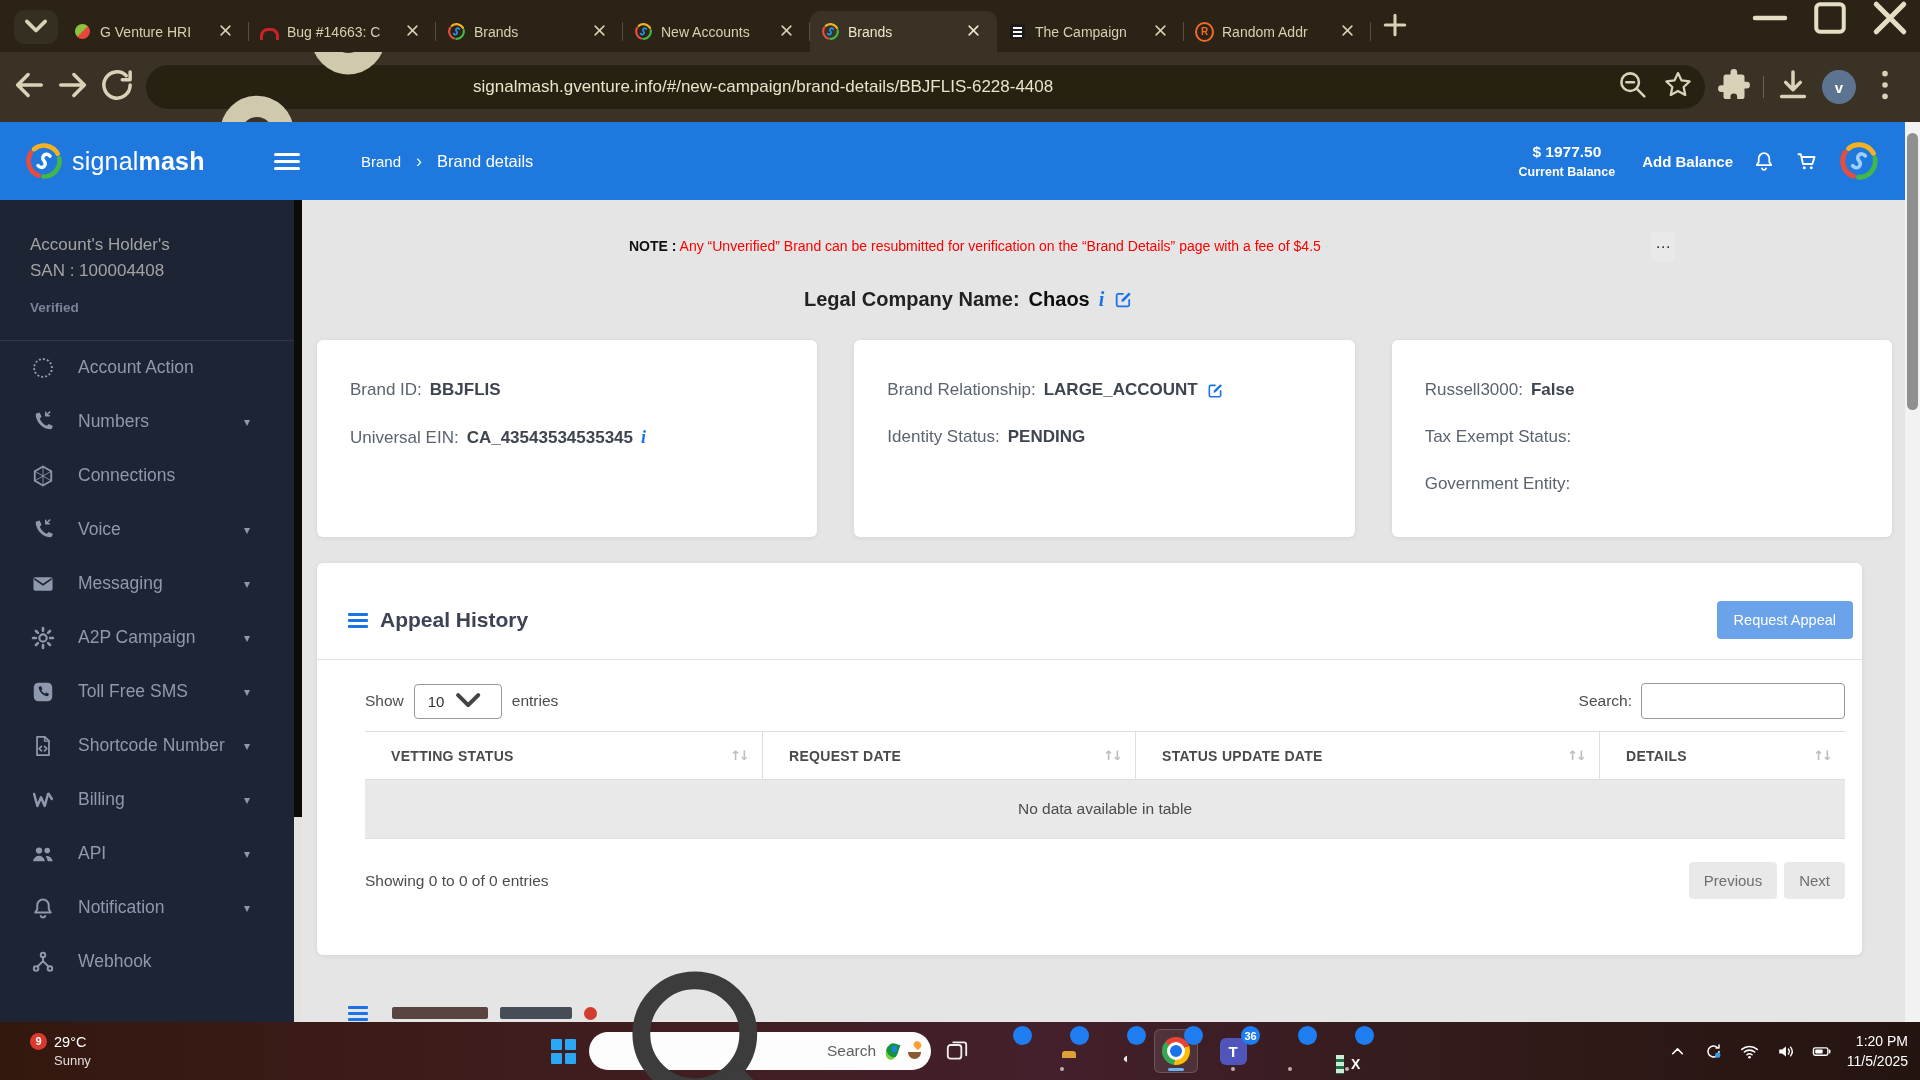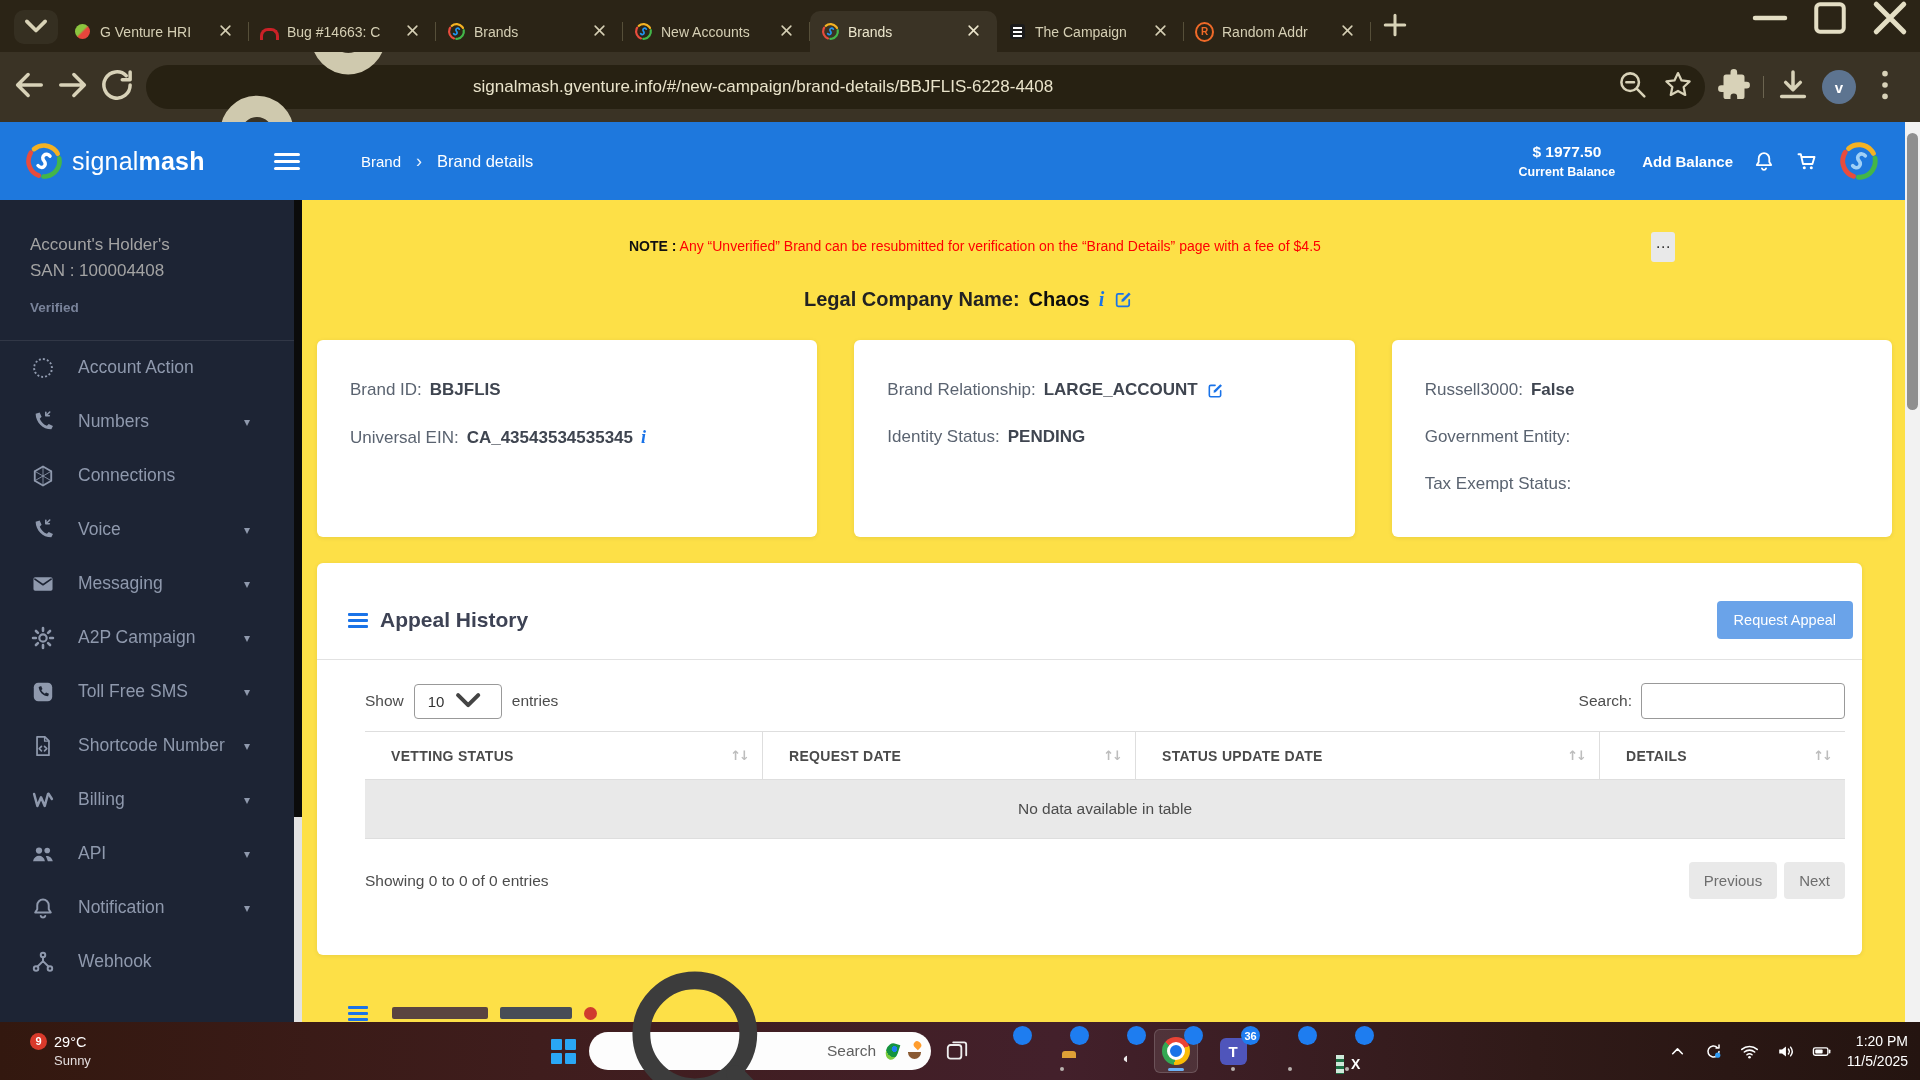--- a/index.html
+++ b/index.html
@@ -75,21 +75,21 @@
   .sb-l1,.sb-l2{color:#a3a3a3;font-size:17px}
   .sb-ver{margin-top:13px;font-size:13.5px;font-weight:700;color:#79839a}
   .sb-div{margin-top:21px;border-top:1px solid rgba(255,255,255,.09)}
   .sb-item{height:54px;display:flex;align-items:center;padding:0 44px 0 30px;font-size:17.5px;cursor:pointer}
   .sb-ic{width:26px;margin-right:22px;display:flex;align-items:center;justify-content:center;color:#8f99ad}
   .sb-ic svg{width:21px;height:21px}
   .icspin{width:16px;height:16px;border:2.6px dotted currentColor;border-radius:50%}
   .sb-lbl{flex:1;white-space:nowrap}
   .sb-caret{font-size:12px}
 
-  .main{flex:1;background:#fde047;position:relative;overflow:hidden}
+  .main{flex:1;background:#e5e5e5;position:relative;overflow:hidden}
 
   
   .noterow{position:relative;height:28px;margin-top:38px}
   .notetext{position:absolute;left:327px;top:0;font-size:14px;white-space:nowrap}
   .notelbl{font-weight:800;color:#111}
   .notered{color:#fe0000}
   .morebox{position:absolute;right:245px;top:-6px;width:24px;height:30px;background:#e9e9e9;border-radius:3px;color:#333;display:flex;align-items:center;justify-content:center;font-size:15px}
   .morebox::before{content:"⋯";font-family:"DejaVu Sans",sans-serif}
 
   .legalrow{margin:16px 0 0 502px;display:flex;align-items:center;gap:9px;height:34px}
@@ -594,24 +594,24 @@
                 <span>Identity Status:</span>
                 <b>PENDING</b>
               </div>
           </div>
           <div class="card">
             <div class="ln">
                 <span>Russell3000:</span>
                 <b>False</b>
               </div>
             <div class="ln">
-                <span>Government Entity:</span>
+                <span>Tax Exempt Status:</span>
               </div>
             <div class="ln">
-                <span>Tax Exempt Status:</span>
+                <span>Government Entity:</span>
               </div>
           </div>
         </div>
 
         <div class="appealcard">
           <div class="ap-head">
             <span class="iclist"></span>
             <span class="ap-title">Appeal History</span>
             <button class="reqbtn">Request Appeal</button>
           </div>

